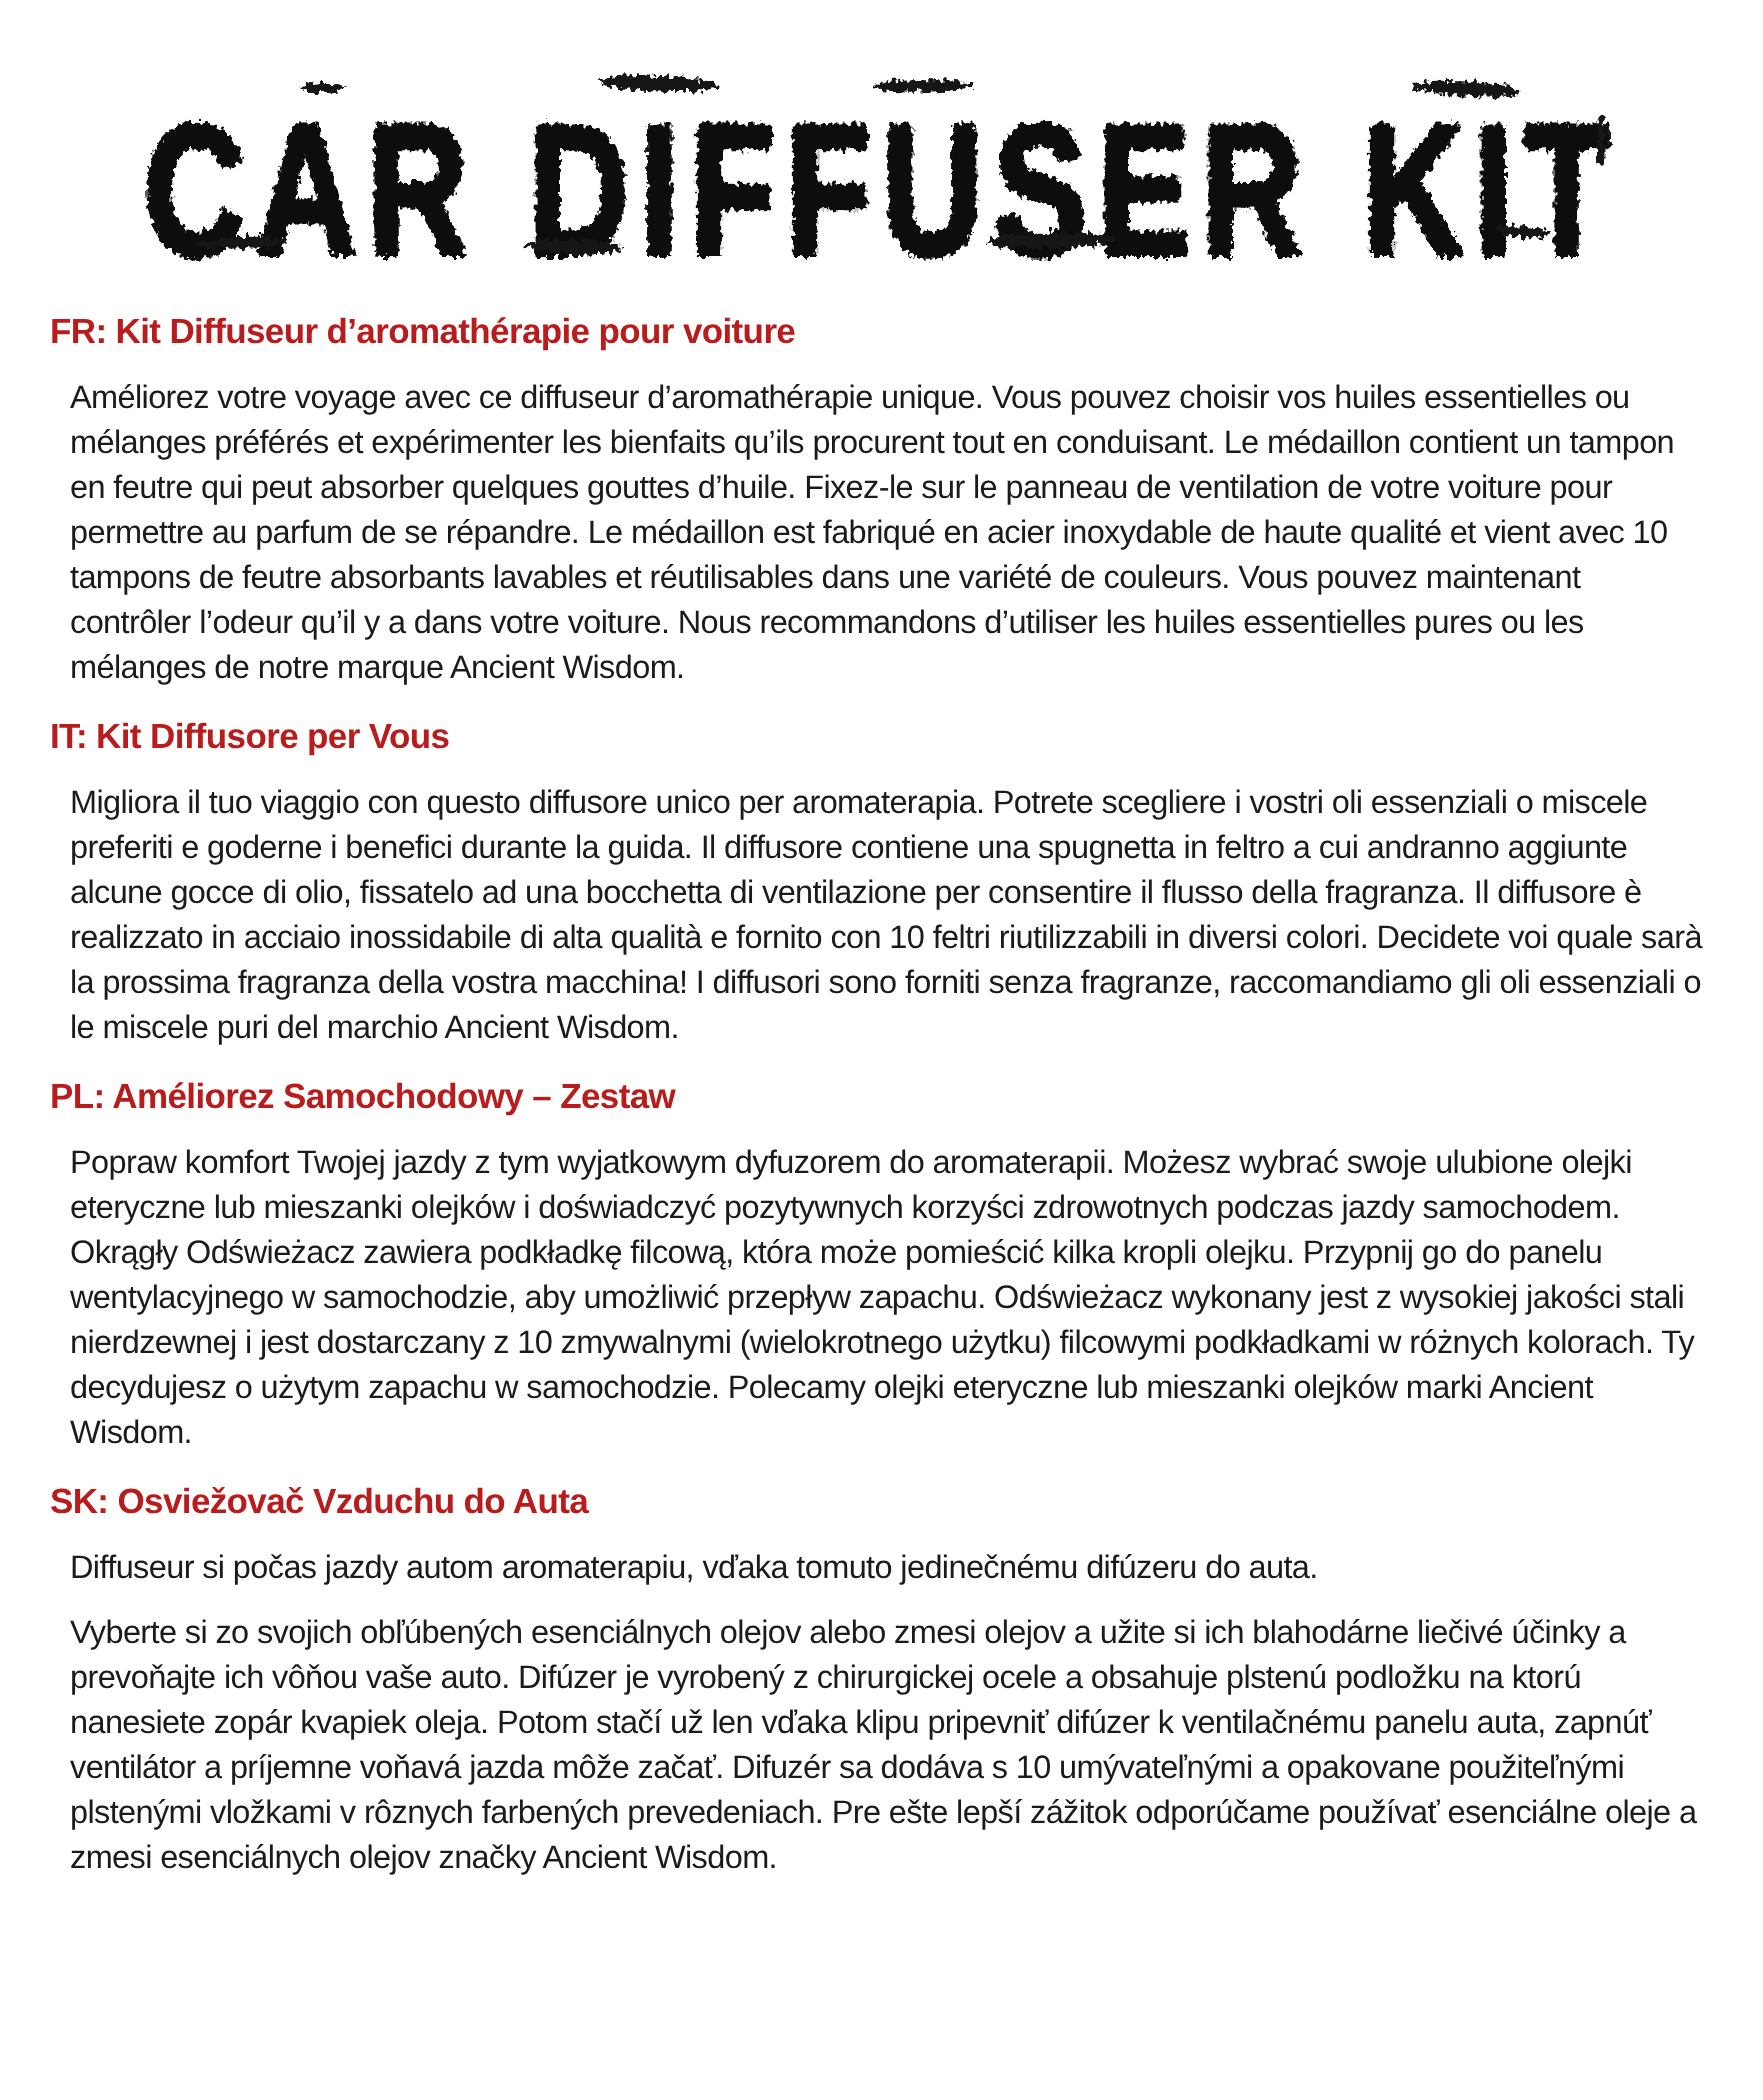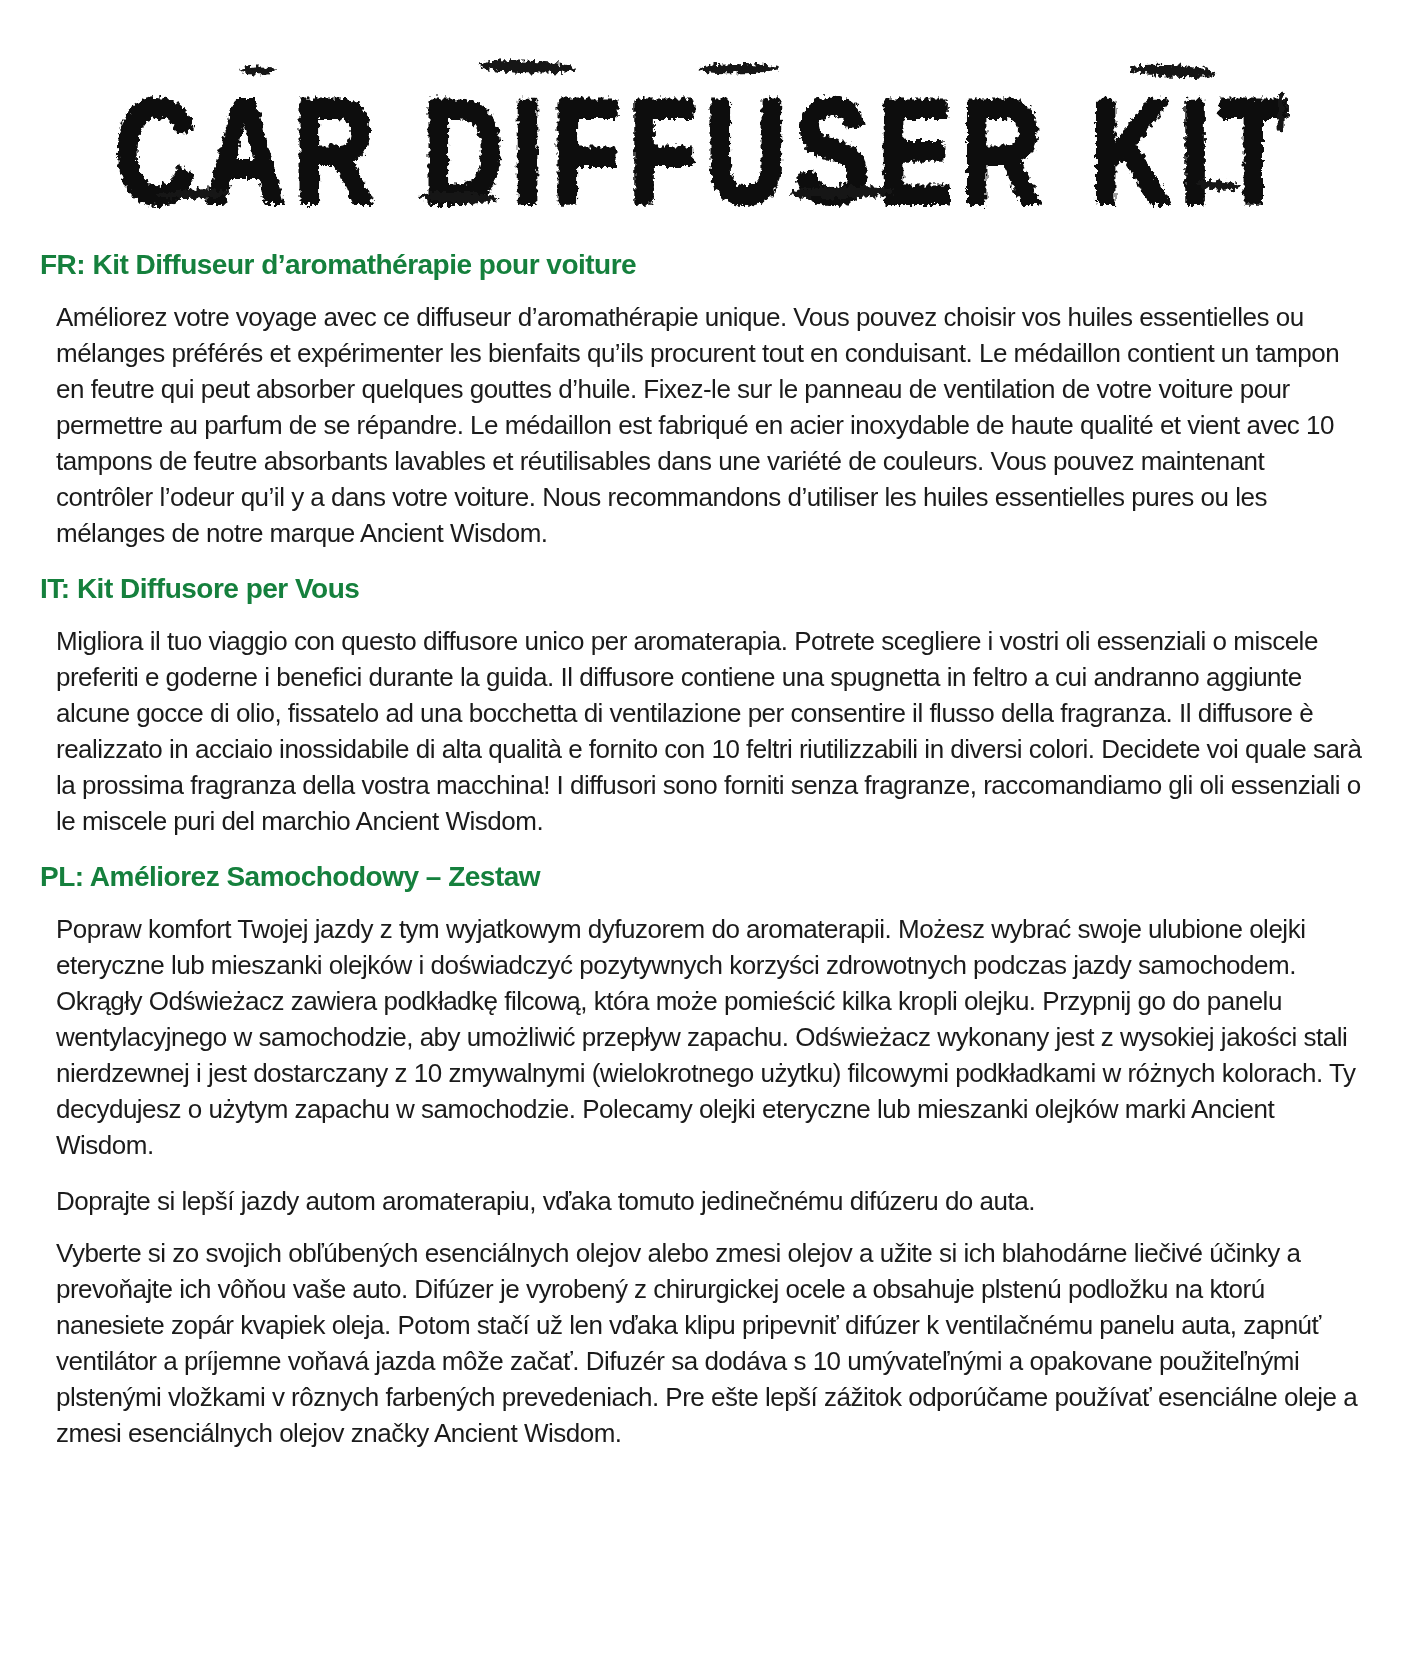--- a/index.html
+++ b/index.html
@@ -78,21 +78,21 @@
     color: #1b1b1b;
   }
   .lang-section { margin: 0; }
   .lang-section + .lang-section { margin-top: 20px; }
   .lang-heading {
     font-size: 28px;
     line-height: 36px;
     font-weight: bold;
     margin: 0;
     letter-spacing: -0.5px;
-    color: #15803d;
+    color: #b91c1c;
   }
   .lang-body {
     margin: 16px;
     text-align: left;
   }
   .svg-defs {
     position: absolute;
     width: 0;
     height: 0;
   }
@@ -137,18 +137,19 @@
       <h2 class="lang-heading">IT: Kit Diffusore per Vous</h2>
       <p class="lang-body">Migliora il tuo viaggio con questo diffusore unico per aromaterapia. Potrete scegliere i vostri oli essenziali o miscele preferiti e goderne i benefici durante la guida. Il diffusore contiene una spugnetta in feltro a cui andranno aggiunte alcune gocce di olio, fissatelo ad una bocchetta di ventilazione per consentire il flusso della fragranza. Il diffusore è realizzato in acciaio inossidabile di alta qualità e fornito con 10 feltri riutilizzabili in diversi colori. Decidete voi quale sarà la prossima fragranza della vostra macchina! I diffusori sono forniti senza fragranze, raccomandiamo gli oli essenziali o le miscele puri del marchio Ancient Wisdom.</p>
     </section>
 
     <section class="lang-section">
       <h2 class="lang-heading">PL: Améliorez Samochodowy – Zestaw</h2>
       <p class="lang-body">Popraw komfort Twojej jazdy z tym wyjatkowym dyfuzorem do aromaterapii.  Możesz wybrać swoje ulubione olejki eteryczne lub mieszanki olejków i doświadczyć pozytywnych korzyści zdrowotnych podczas jazdy samochodem. Okrągły Odświeżacz zawiera podkładkę filcową, która może pomieścić kilka kropli olejku. Przypnij go do panelu wentylacyjnego w samochodzie, aby umożliwić przepływ zapachu. Odświeżacz wykonany jest z wysokiej jakości stali nierdzewnej i jest dostarczany z 10 zmywalnymi (wielokrotnego użytku) filcowymi podkładkami w różnych kolorach. Ty decydujesz o użytym zapachu w samochodzie. Polecamy olejki eteryczne lub mieszanki olejków marki Ancient Wisdom.</p>
     </section>
 
     <section class="lang-section">
-      <p class="lang-body">Doprajte si lepší jazdy autom aromaterapiu, vďaka tomuto jedinečnému difúzeru do auta.</p>
+      <h2 class="lang-heading">SK: Osviežovač Vzduchu do Auta</h2>
+      <p class="lang-body">Diffuseur si počas jazdy autom aromaterapiu, vďaka tomuto jedinečnému difúzeru do auta.</p>
       <p class="lang-body">Vyberte si zo svojich obľúbených esenciálnych olejov alebo zmesi olejov a užite si ich blahodárne liečivé účinky a prevoňajte ich vôňou vaše auto. Difúzer je vyrobený z chirurgickej ocele a obsahuje plstenú podložku na ktorú nanesiete zopár kvapiek oleja. Potom stačí už len vďaka klipu pripevniť difúzer k ventilačnému panelu auta, zapnúť ventilátor a príjemne voňavá jazda môže začať. Difuzér sa dodáva s 10 umývateľnými a opakovane použiteľnými plstenými vložkami v rôznych farbených prevedeniach. Pre ešte lepší zážitok odporúčame používať esenciálne oleje a zmesi esenciálnych olejov značky Ancient Wisdom.</p>
     </section>
 
   </main>
 </div>
 
 </body></html>

